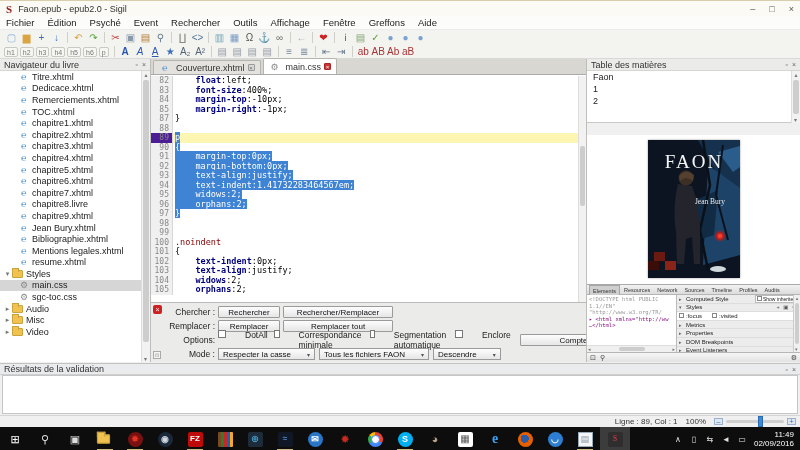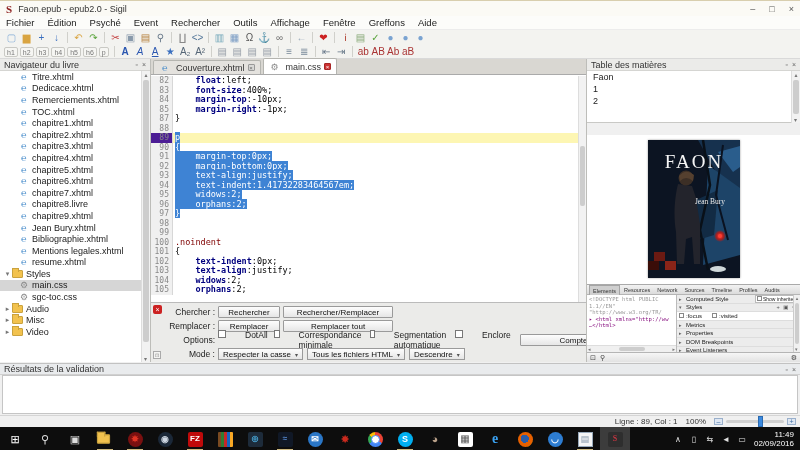--- a/index.html
+++ b/index.html
@@ -53,21 +53,21 @@
   .findpanel{position:absolute;left:0;right:0;bottom:0;height:60px;background:#ebebe9;border-top:1px solid #bbb;padding:2px 3px 1px 14px;font-size:8.5px;color:#222;}
   .frow{display:flex;align-items:center;height:14px;gap:3px;}
   .flabel{width:50px;text-align:right;flex:0 0 50px;}
   .combo{flex:1;height:12px;background:#fff;border:1px solid #8a8a8a;display:flex;align-items:center;padding:0 3px;font-size:8.5px;}
   .carrow{margin-left:auto;font-size:6px;color:#555;}
   .btn{height:12px;border:1px solid #9a9a9a;background:linear-gradient(#fdfdfd,#e6e6e6);font-size:8px;display:flex;align-items:center;justify-content:center;border-radius:1px;color:#111;}
   .b1{width:62px;flex:0 0 62px;}
   .b2{width:110px;flex:0 0 110px;}
   .cbwrap{display:flex;align-items:flex-start;gap:19px;margin-right:6px;}
   .cb{width:8px;height:8px;background:#fff;border:1px solid #777;display:inline-block;}
-  .dropbtn{height:12px;border:1px solid #9a9a9a;background:linear-gradient(#fdfdfd,#e6e6e6);font-size:8px;display:flex;align-items:center;padding:0 4px;gap:4px;margin-right:4px;color:#111;}
+  .dropbtn{height:12px;border:1px solid #9a9a9a;background:linear-gradient(#fdfdfd,#e6e6e6);font-size:8px;display:flex;align-items:center;padding:0 4px;gap:16px;margin-right:4px;color:#111;}
   .findclose{position:absolute;left:2px;top:2px;width:9px;height:9px;background:#cc2222;border-radius:2px;color:#fff;font-size:7px;line-height:9px;text-align:center;}
   .panelgrip{position:absolute;left:2px;bottom:3px;width:8px;height:8px;border:1px solid #aaa;background:#f4f4f2;color:#888;font-size:5px;line-height:7px;text-align:center;}
   
   .dock-right{position:absolute;top:58px;left:586px;right:0;bottom:88px;background:#f0f0f0;border-left:1px solid #bdbdb9;}
   .tocbody{position:absolute;top:12px;left:0;right:0;height:52px;background:#fff;border-bottom:1px solid #c9c9c6;}
   .tocrow{height:12px;display:flex;align-items:center;padding-left:6px;font-size:9px;color:#222;white-space:nowrap;overflow:hidden;}
   .tocscroll{position:absolute;top:0;right:0;width:9px;bottom:0;background:#f2f2f2;border-left:1px solid #ddd;font-size:6px;color:#777;text-align:center;}
   .prevhead{position:absolute;top:64px;left:0;right:0;}
   .prevbody{position:absolute;top:76px;left:0;right:0;height:149px;background:#fff;display:flex;justify-content:center;}
   .cover{margin-top:5px;box-shadow:0 0 2px rgba(0,0,0,.4);}
@@ -507,21 +507,21 @@
         <div class="btn b2">Compter</div>
       </div>
       <div class="frow">
         <span class="flabel">Mode :</span>
         <span style="display:flex;">
             <span class="dropbtn">
               <span>Respecter la casse</span>
               <span class="carrow">▾</span>
             </span>
             <span class="dropbtn">
-              <span>Tous les fichiers HTML</span>
+              <span>Tous les fichiers FAON</span>
               <span class="carrow">▾</span>
             </span>
             <span class="dropbtn">
               <span>Descendre</span>
               <span class="carrow">▾</span>
             </span>
           </span>
       </div>
     </div>
   </div>

